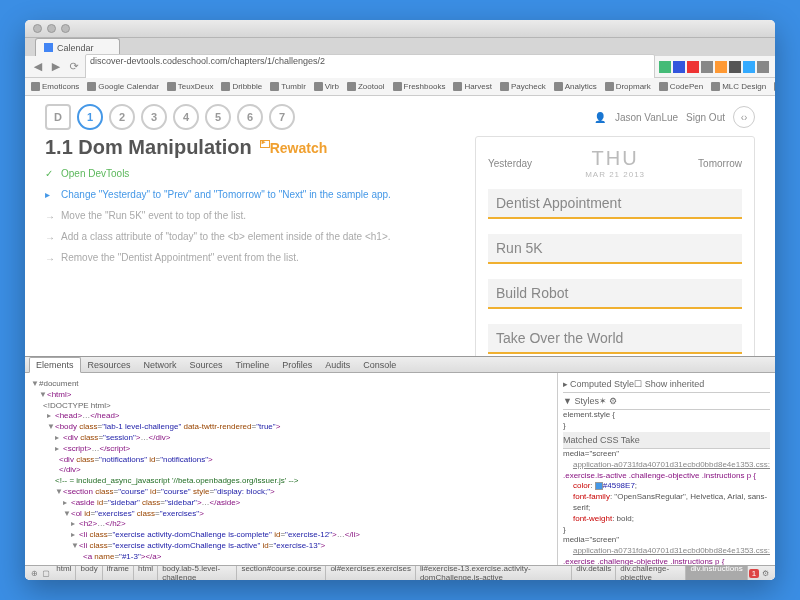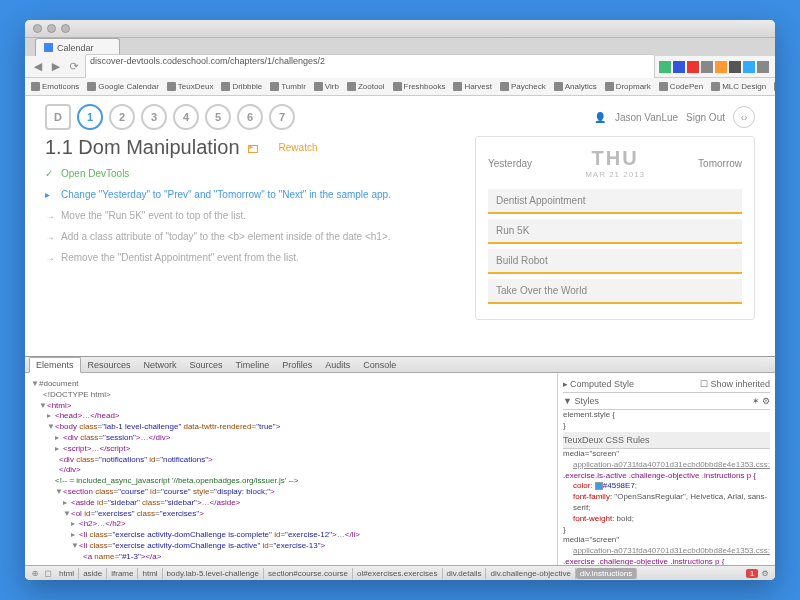--- a/index.html
+++ b/index.html
@@ -24,49 +24,49 @@
 .lesson-nav{display:flex;align-items:center;gap:6px;margin-bottom:6px}
 .pill{width:26px;height:26px;border:2px solid #ccc;border-radius:4px;display:flex;align-items:center;justify-content:center;font-size:11px;color:#999;font-weight:bold}
 .pill.sq{border-radius:4px}
 .pill.circ{border-radius:50%}
 .pill.active{border-color:#4598e7;color:#4598e7}
 .nav-spacer{flex:1}
 .user-area{display:flex;align-items:center;gap:8px;font-size:10px;color:#888}
 .nav-arrow{width:22px;height:22px;border:1px solid #ccc;border-radius:50%;display:flex;align-items:center;justify-content:center;font-size:10px;color:#999}
 .main-cols{display:flex;gap:20px}
 .left-col{flex:1}
-.lesson-title{font-size:20px;color:#555;font-weight:400;margin-bottom:8px;display:flex;align-items:center;gap:8px}
-.rewatch{font-size:10px;color:#f0a030;display:flex;align-items:flex-end;gap:21px}
+.lesson-title{font-size:20px;color:#555;font-weight:700;margin-bottom:8px;display:flex;align-items:center;gap:8px}
+.rewatch{font-size:14px;color:#f0a030;display:flex;align-items:flex-start;gap:0}
 .rewatch-ico{width:10px;height:8px;border:1px solid #f0a030;display:inline-block;position:relative}
 .rewatch-ico::after{content:"▸";position:absolute;left:1px;top:-3px;font-size:7px;color:#f0a030}
 .step{font-size:10px;color:#aaa;margin:8px 0;display:flex;align-items:flex-start;gap:6px;line-height:1.3}
 .step.done{color:#5cb85c}
 .step.active{color:#4598e7}
 .step-ico{width:10px;flex-shrink:0}
 .right-col{width:280px;border:1px solid #e0e0e0;border-radius:3px;padding:10px 12px}
 .cal-head{display:flex;align-items:center;justify-content:space-between;margin-bottom:10px}
 .cal-nav{font-size:10px;color:#888}
 .cal-day{text-align:center}
-.day-name{font-size:20px;color:#bbb;font-weight:bold;letter-spacing:2px}
+.day-name{font-size:20px;color:#bbb;font-weight:normal;letter-spacing:2px}
 .day-date{font-size:8px;color:#bbb;letter-spacing:1px}
-.event{background:#f3f3f3;border-bottom:2px solid #f0b030;padding:6px 8px;font-size:10px;color:#888;margin-bottom:5px}
+.event{background:#f3f3f3;border-bottom:2px solid #f0b030;padding:6px 8px;font-size:14px;color:#888;margin-bottom:15px}
 .devtools{flex:1;background:#fff;border-top:1px solid #999;display:flex;flex-direction:column;font-family:Menlo,monospace;font-size:8px;overflow:hidden}
 .dt-tabs{height:16px;background:linear-gradient(#eee,#ddd);border-bottom:1px solid #aaa;display:flex;align-items:center;padding:0 4px;gap:1px}
 .dt-tab{padding:2px 6px;color:#555;font-family:Helvetica,Arial,sans-serif;font-size:9px}
 .dt-tab.active{background:#fff;border:1px solid #aaa;border-bottom-color:#fff;border-radius:2px 2px 0 0}
 .dt-body{flex:1;display:flex;overflow:hidden}
 .dt-left{flex:1;padding:6px 6px;overflow:hidden;color:#666;line-height:1.35}
 .dt-left .ln{white-space:nowrap}
 .tag{color:#881280}
 .attr{color:#994500}
 .val{color:#1a1aa6}
 .cmt{color:#236e25}
 .arrow{color:#888;display:inline-block;width:8px}
 .dt-right{width:218px;border-left:1px solid #ccc;padding:3px 5px;overflow:hidden;color:#555;line-height:1.35}
-.dt-section{border-bottom:1px solid #ccc;padding:2px 0;color:#666;font-family:Helvetica,Arial,sans-serif;font-size:9px;display:flex;justify-content:space-between}
+.dt-section{border-bottom:1px solid #ccc;padding:2px 0;color:#666;font-family:Helvetica,Arial,sans-serif;font-size:9px;display:flex;}
 .css-sel{color:#881280}
 .css-prop{color:#c80000}
 .css-val{color:#1a1aa6}
 .swatch{width:8px;height:8px;display:inline-block;border:1px solid #999;vertical-align:middle}
 .dt-footer{height:15px;background:linear-gradient(#eee,#ddd);border-top:1px solid #aaa;display:flex;align-items:center;padding:0 4px;gap:1px;font-size:8px;color:#555;overflow:hidden;font-family:Helvetica,Arial,sans-serif}
 .crumb{padding:1px 4px;border-right:1px solid #bbb}
 .crumb.sel{background:#aaa;color:#fff;border-radius:2px}
 .ft-ico{width:12px;text-align:center;color:#777}
 </style>
 </head>
@@ -197,22 +197,22 @@
           <span class="dt-tab">Network</span>
           <span class="dt-tab">Sources</span>
           <span class="dt-tab">Timeline</span>
           <span class="dt-tab">Profiles</span>
           <span class="dt-tab">Audits</span>
           <span class="dt-tab">Console</span>
         </div>
       <div class="dt-body">
         <div class="dt-left">
 <div class="ln"><span class="arrow">▼</span>#document</div>
+<div class="ln" style="padding-left:8px"><span class="arrow">▼</span><span class="tag">&lt;html&gt;</span></div>
 <div class="ln" style="padding-left:12px">&lt;!DOCTYPE html&gt;</div>
-<div class="ln" style="padding-left:8px"><span class="arrow">▼</span><span class="tag">&lt;html&gt;</span></div>
 <div class="ln" style="padding-left:16px"><span class="arrow">▸</span><span class="tag">&lt;head&gt;</span>…<span class="tag">&lt;/head&gt;</span></div>
 <div class="ln" style="padding-left:16px"><span class="arrow">▼</span><span class="tag">&lt;body</span> <span class="attr">class</span>=<span class="val">"lab-1 level-challenge"</span> <span class="attr">data-twttr-rendered</span>=<span class="val">"true"</span><span class="tag">&gt;</span></div>
 <div class="ln" style="padding-left:24px"><span class="arrow">▸</span><span class="tag">&lt;div</span> <span class="attr">class</span>=<span class="val">"session"</span><span class="tag">&gt;</span>…<span class="tag">&lt;/div&gt;</span></div>
 <div class="ln" style="padding-left:24px"><span class="arrow">▸</span><span class="tag">&lt;script&gt;</span>…<span class="tag">&lt;/script&gt;</span></div>
 <div class="ln" style="padding-left:28px"><span class="tag">&lt;div</span> <span class="attr">class</span>=<span class="val">"notifications"</span> <span class="attr">id</span>=<span class="val">"notifications"</span><span class="tag">&gt;</span></div>
 <div class="ln" style="padding-left:28px"><span class="tag">&lt;/div&gt;</span></div>
 <div class="ln" style="padding-left:24px"><span class="cmt">&lt;!-- = included_async_javascript '//beta.openbadges.org/issuer.js' --&gt;</span></div>
 <div class="ln" style="padding-left:24px"><span class="arrow">▼</span><span class="tag">&lt;section</span> <span class="attr">class</span>=<span class="val">"course"</span> <span class="attr">id</span>=<span class="val">"course"</span> <span class="attr">style</span>=<span class="val">"display: block;"</span><span class="tag">&gt;</span></div>
 <div class="ln" style="padding-left:32px"><span class="arrow">▸</span><span class="tag">&lt;aside</span> <span class="attr">id</span>=<span class="val">"sidebar"</span> <span class="attr">class</span>=<span class="val">"sidebar"</span><span class="tag">&gt;</span>…<span class="tag">&lt;/aside&gt;</span></div>
 <div class="ln" style="padding-left:32px"><span class="arrow">▼</span><span class="tag">&lt;ol</span> <span class="attr">id</span>=<span class="val">"exercises"</span> <span class="attr">class</span>=<span class="val">"exercises"</span><span class="tag">&gt;</span></div>
@@ -228,46 +228,47 @@
               <span>▸ <span>Computed Style</span></span>
               <span>☐ <span>Show inherited</span></span>
             </div>
           <div class="dt-section">
               <span>▼ <span>Styles</span></span>
               <span>✶ ⚙</span>
             </div>
           <div class="ln">element.style {</div>
           <div class="ln">}</div>
           <div class="dt-section" style="background:#eee">
-              <span>TeuxDeux CSS Rules</span>
+              <span>Matched CSS Take</span>
             </div>
           <div class="ln">media="screen"</div>
           <div class="ln" style="text-align:right;text-decoration:underline;color:#888">application-a0731fda40701d31ecbd0bbd8e4e1353.css:</div>
           <div class="ln"><span class="css-sel">.exercise.is-active .challenge-objective .instructions p {</span></div>
           <div class="ln" style="padding-left:10px"><span class="css-prop">color</span>: <span class="swatch" style="background:#4598E7"></span><span class="css-val">#4598E7</span>;</div>
           <div class="ln" style="padding-left:10px"><span class="css-prop">font-family</span>: <span>"OpenSansRegular", Helvetica, Arial, sans-serif;</span></div>
           <div class="ln" style="padding-left:10px"><span class="css-prop">font-weight</span>: <span>bold;</span></div>
           <div class="ln">}</div>
           <div class="ln">media="screen"</div>
           <div class="ln" style="text-align:right;text-decoration:underline;color:#888">application-a0731fda40701d31ecbd0bbd8e4e1353.css:</div>
           <div class="ln"><span class="css-sel">.exercise .challenge-objective .instructions p {</span></div>
 
         </div>
       </div>
       <div class="dt-footer">
         <span class="ft-ico">⊕</span>
         <span class="ft-ico">▢</span>
         <span id="crumbs" style="display:flex;overflow:hidden">
             <span class="crumb">html</span>
-            <span class="crumb">aside</span>
+            <span class="crumb">body</span>
             <span class="crumb">iframe</span>
             <span class="crumb">html</span>
             <span class="crumb">body.lab-5.level-challenge</span>
             <span class="crumb">section#course.course</span>
             <span class="crumb">ol#exercises.exercises</span>
+            <span class="crumb">li#exercise-13.exercise.activity-domChallenge.is-active</span>
             <span class="crumb">div.details</span>
             <span class="crumb">div.challenge-objective</span>
             <span class="crumb sel">div.instructions</span>
           </span>
         <span class="ft-ico" style="margin-left:auto;background:#d44;color:#fff;border-radius:2px">1</span>
         <span class="ft-ico">⚙</span>
       </div>
     </div>
   </div>
 </div>

